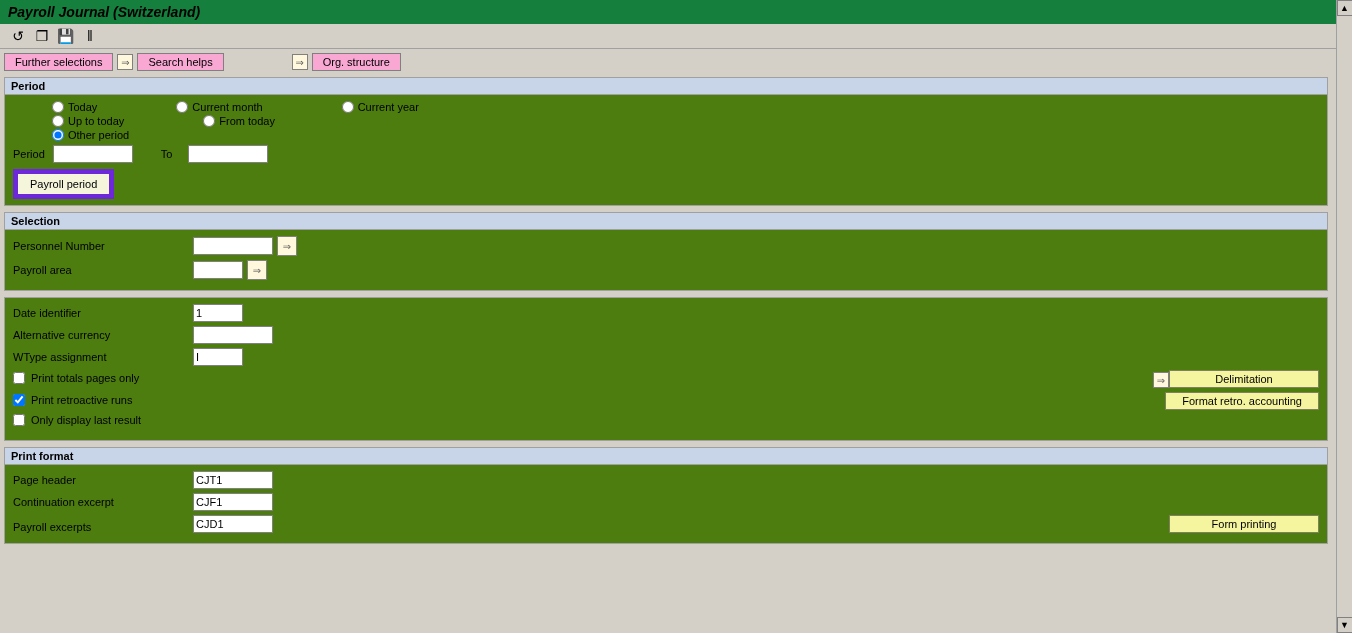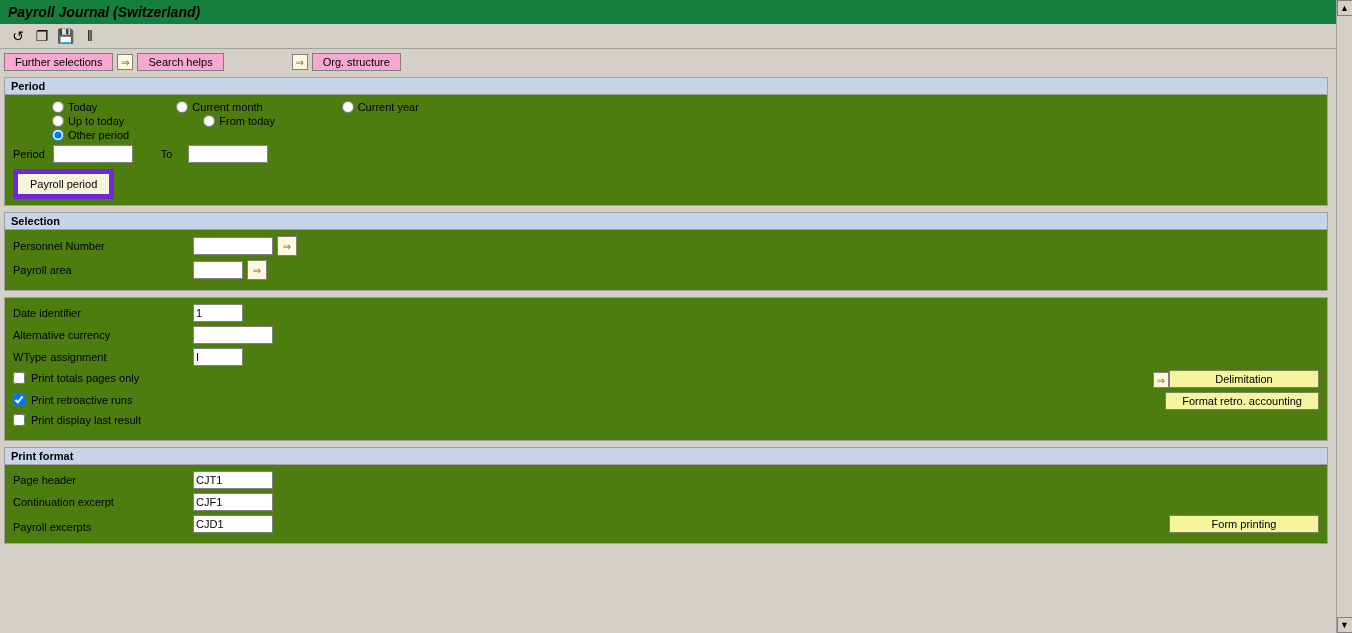--- a/index.html
+++ b/index.html
@@ -318,21 +318,21 @@
         <label class="checkbox-row">
           <input type="checkbox" checked="" style="">
           <span>Print retroactive runs</span>
         </label>
         <span style="flex:1"></span>
         <button class="btn-yellow" style="margin-left:24px;">Format retro. accounting</button>
       </div>
       <div class="btn-row">
         <label class="checkbox-row">
           <input type="checkbox" style="">
-          <span>Print display last result</span>
+          <span>Only display last result</span>
         </label>
       </div>
     </div>
   </div>
 
   <div class="section">
     <div class="section-header">Print format</div>
     <div class="section-body">
       <div class="form-row">
         <span class="form-label">Page header</span>

